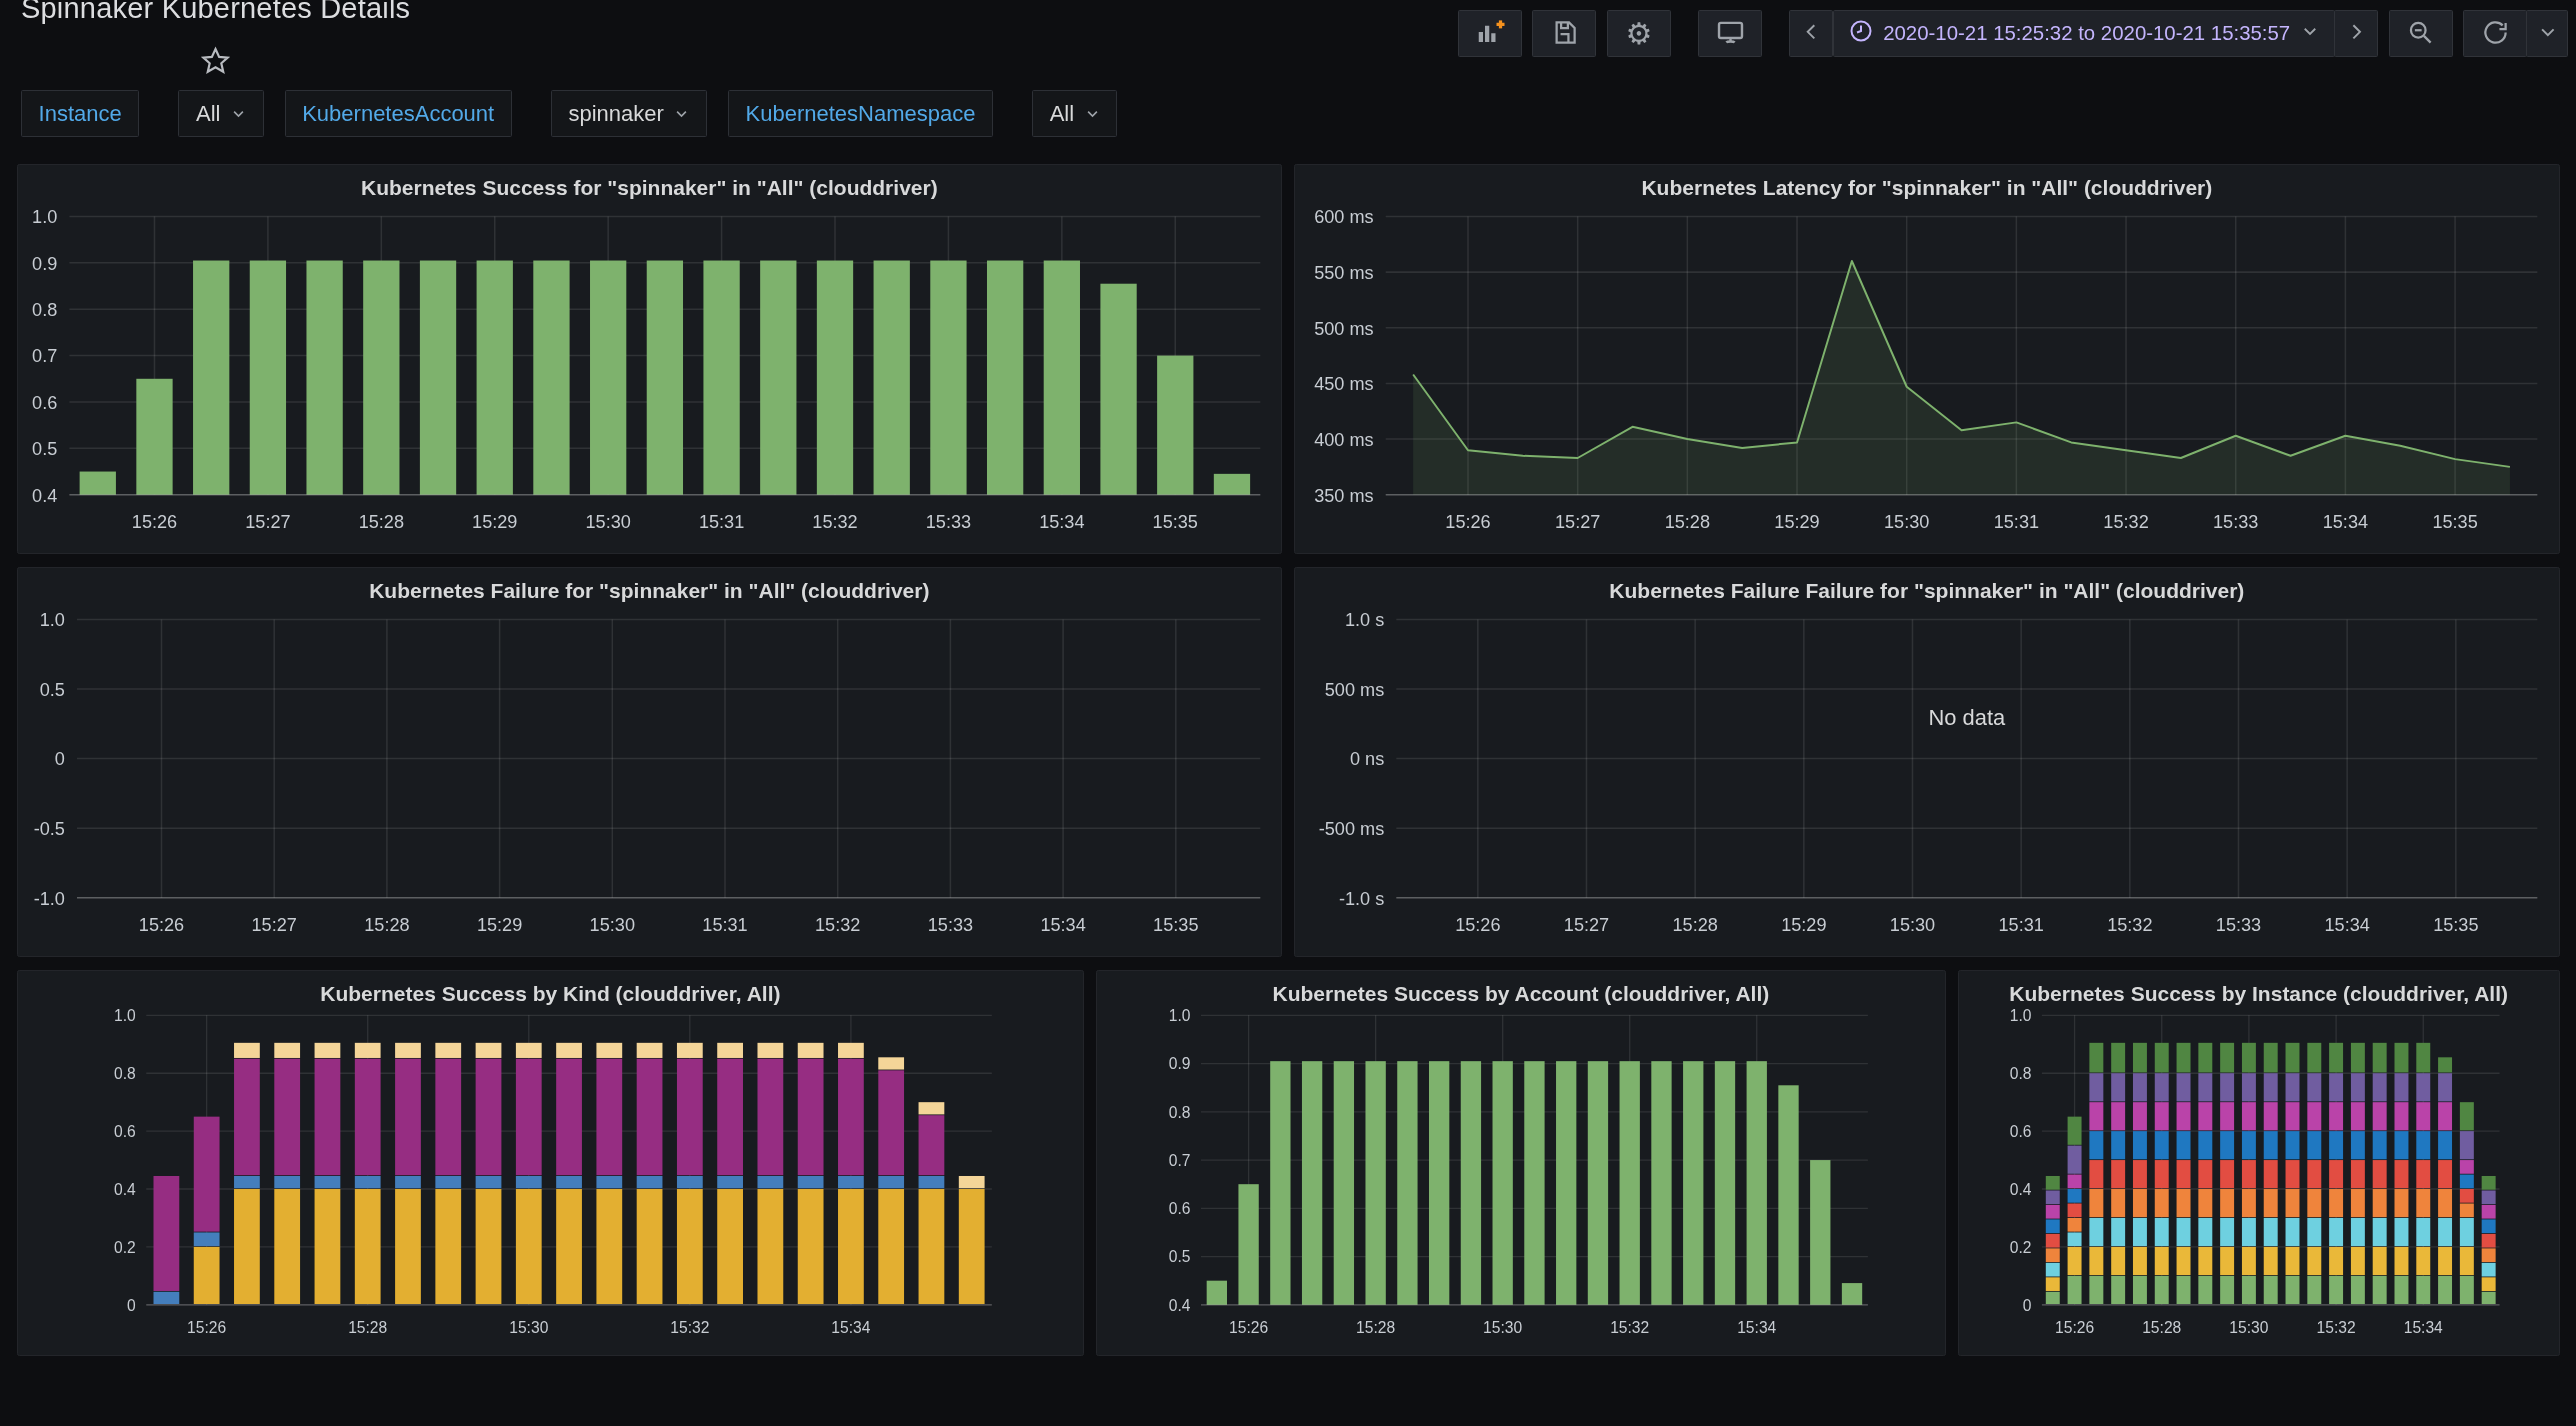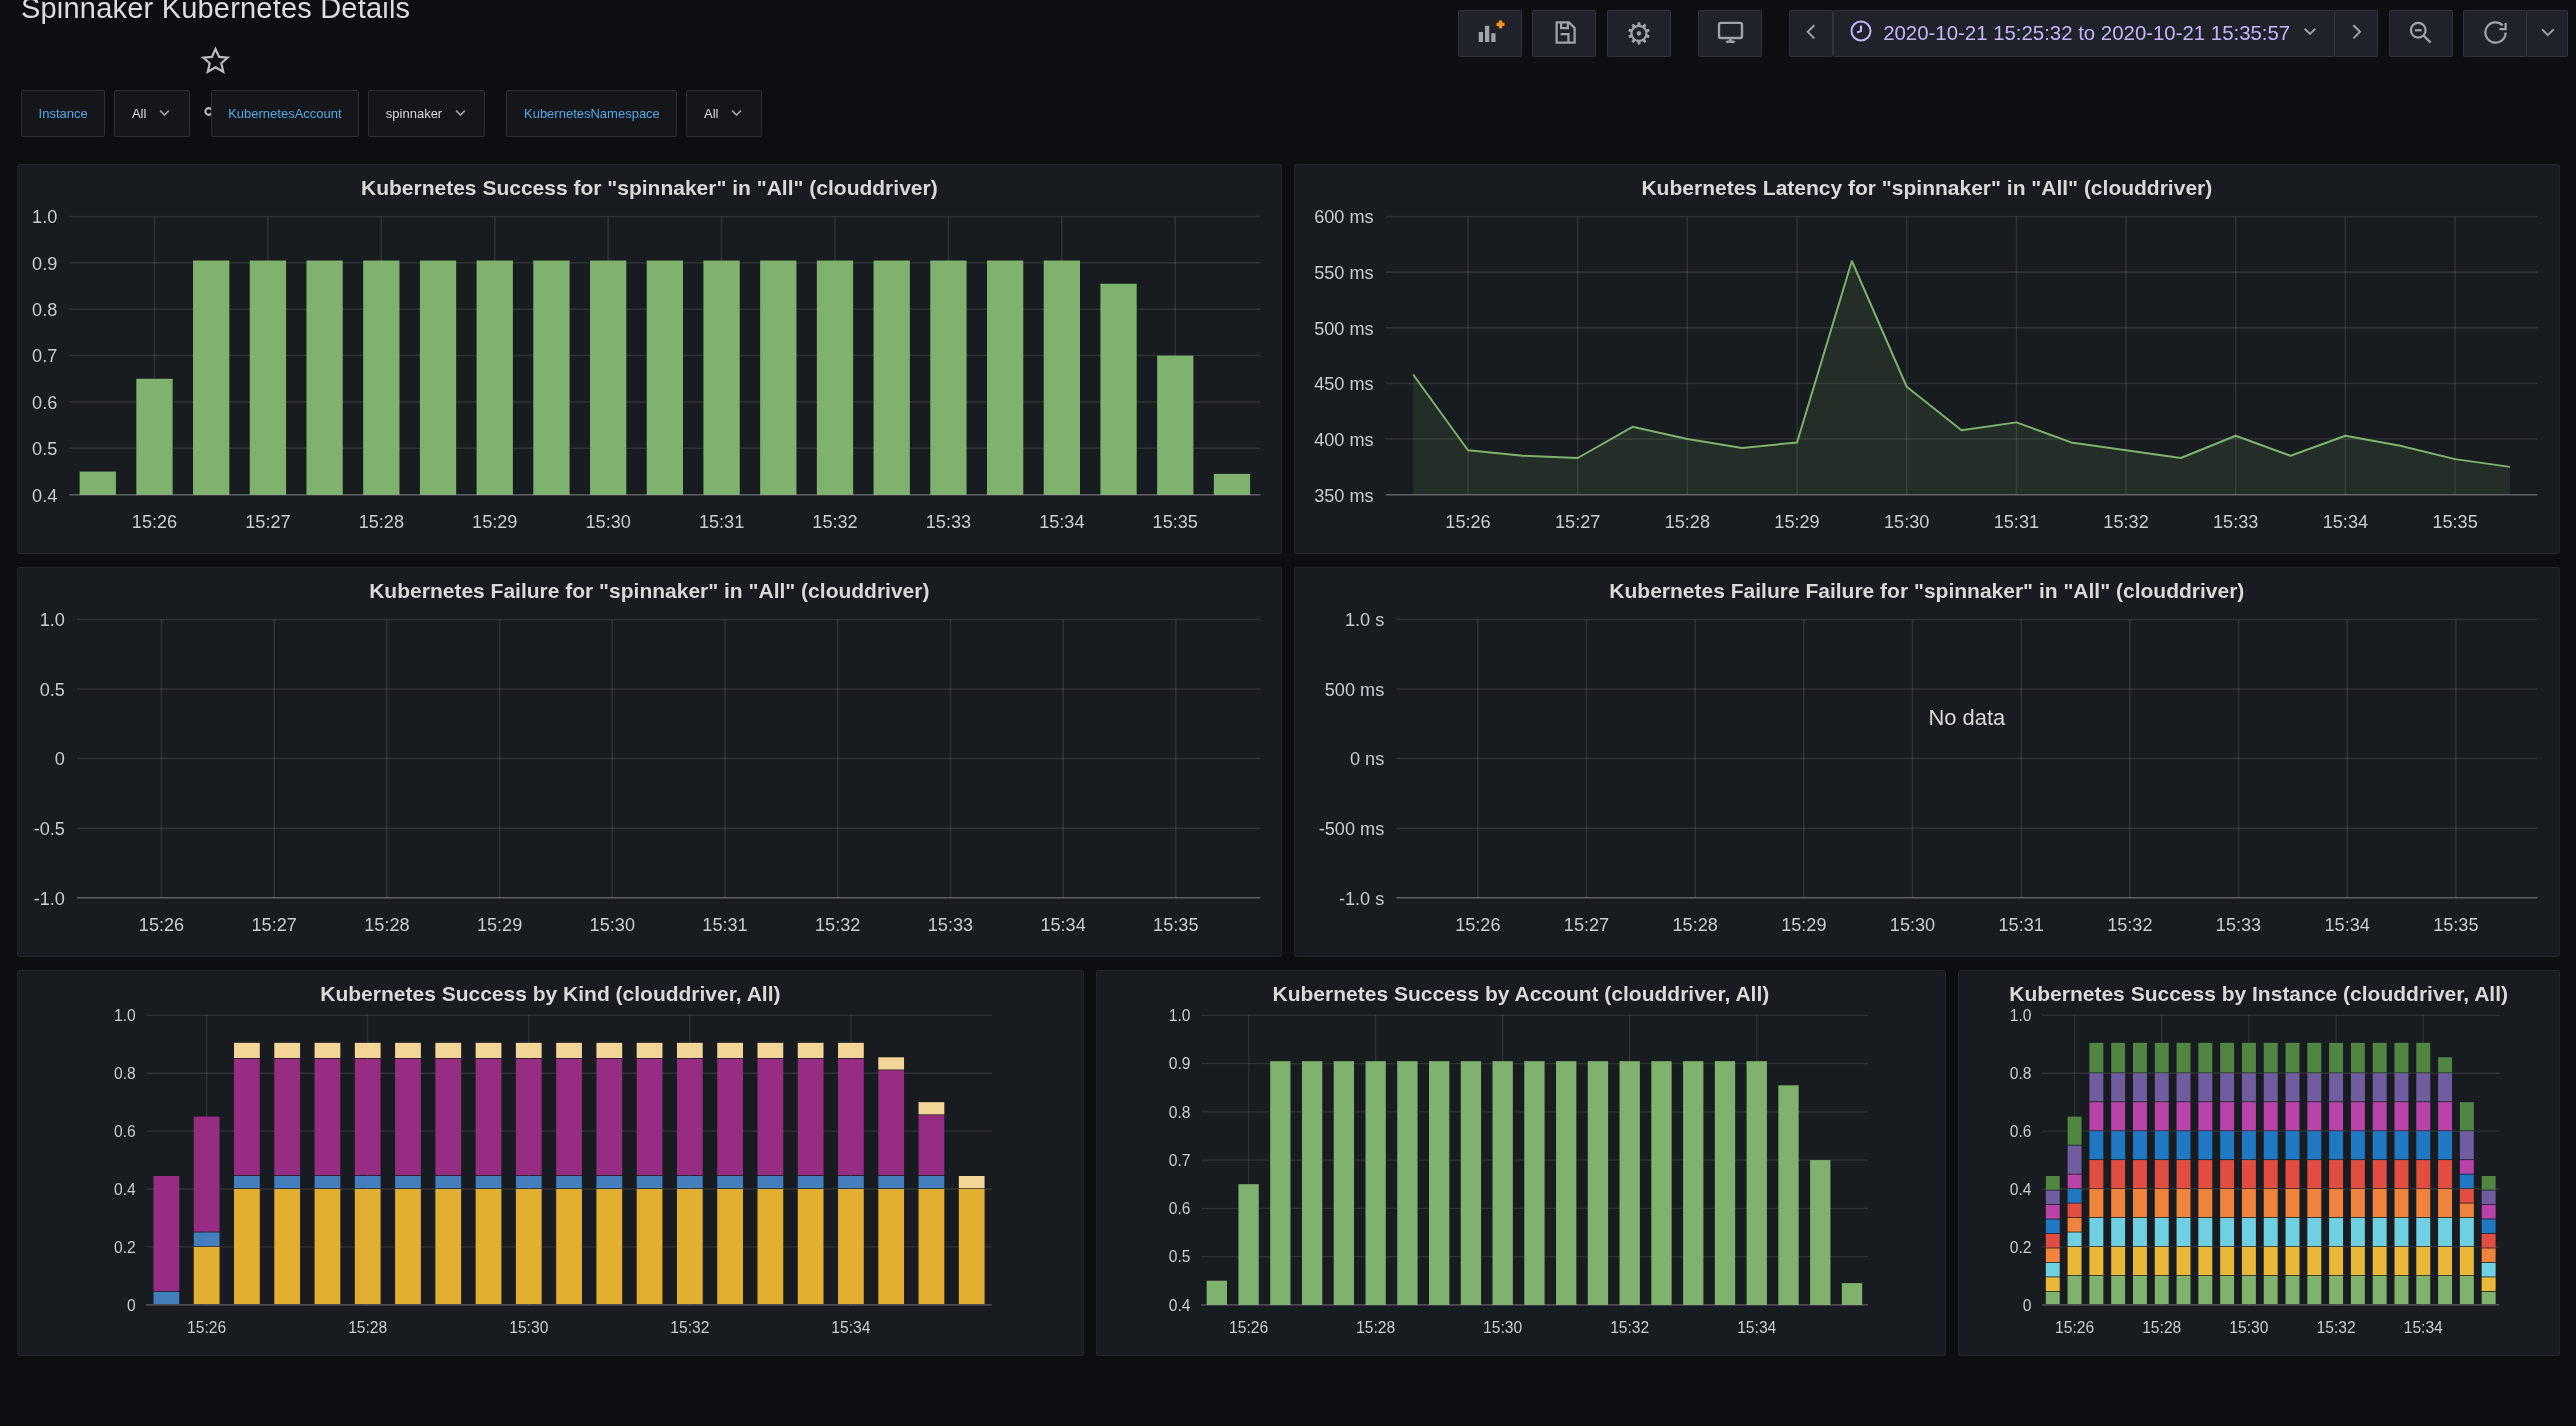--- a/index.html
+++ b/index.html
@@ -23,23 +23,23 @@
   .time-btn{ padding:0 15px; font-size:20.4px; font-weight:500; color:#c4b5fd; white-space:nowrap; }
   .btn-group{ display:flex; }
   .btn-group .btn + .btn{ margin-left:-0.8px; }
   .refresh-caret{ min-width:42px; }
 
   
   .filters{ display:flex; align-items:center; gap:21px; padding:23px 21px 0; }
   .filter{ display:flex; gap:9px; }
   .chip{ display:flex; align-items:center; gap:10.6px; height:47px; padding:0 16.6px;
          background:#141619; border:0.8px solid #2d3036; border-radius:1.5px;
-         font-size:13px; cursor:pointer; white-space:nowrap; }
+         font-size:22px; cursor:pointer; white-space:nowrap; }
   .chip.lab{ color:#52a9e8; font-weight:500; }
-  .chip.val{ color:#d8d9da; font-weight:500; }
+  .chip.val{ color:#d8d9da; font-weight:500;margin-left:30px; }
   .caret{ color:#9fa4aa; }
 
   
   .grid{ position:absolute; left:16.6px; top:164px; width:2543px; }
   .row{ display:flex; gap:12px; margin-bottom:13px; }
   .row.r12{ height:390px; }
   .row.r3 { height:386px; margin-bottom:0; }
   .panel{ position:relative; background:#181b1f; border:0.8px solid #23252a; border-radius:2.3px; overflow:hidden; }
   .p-half{ flex:1 1 0; }
   .p-a{ flex:1412 1412 0; } .p-b{ flex:1123 1123 0; } .p-c{ flex:795 795 0; }

